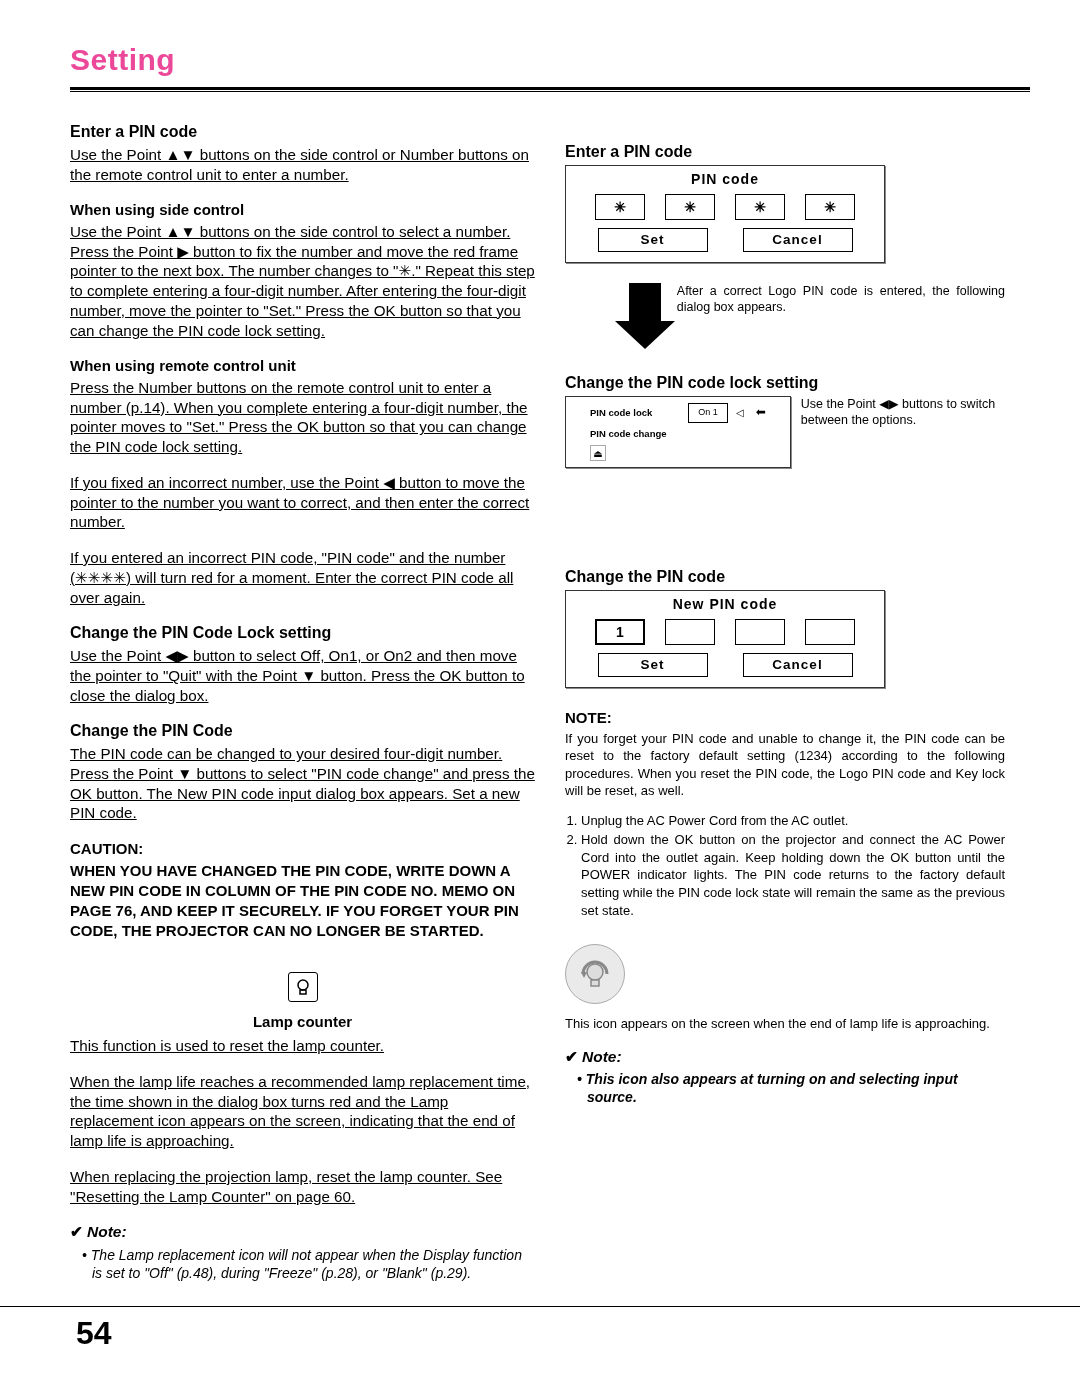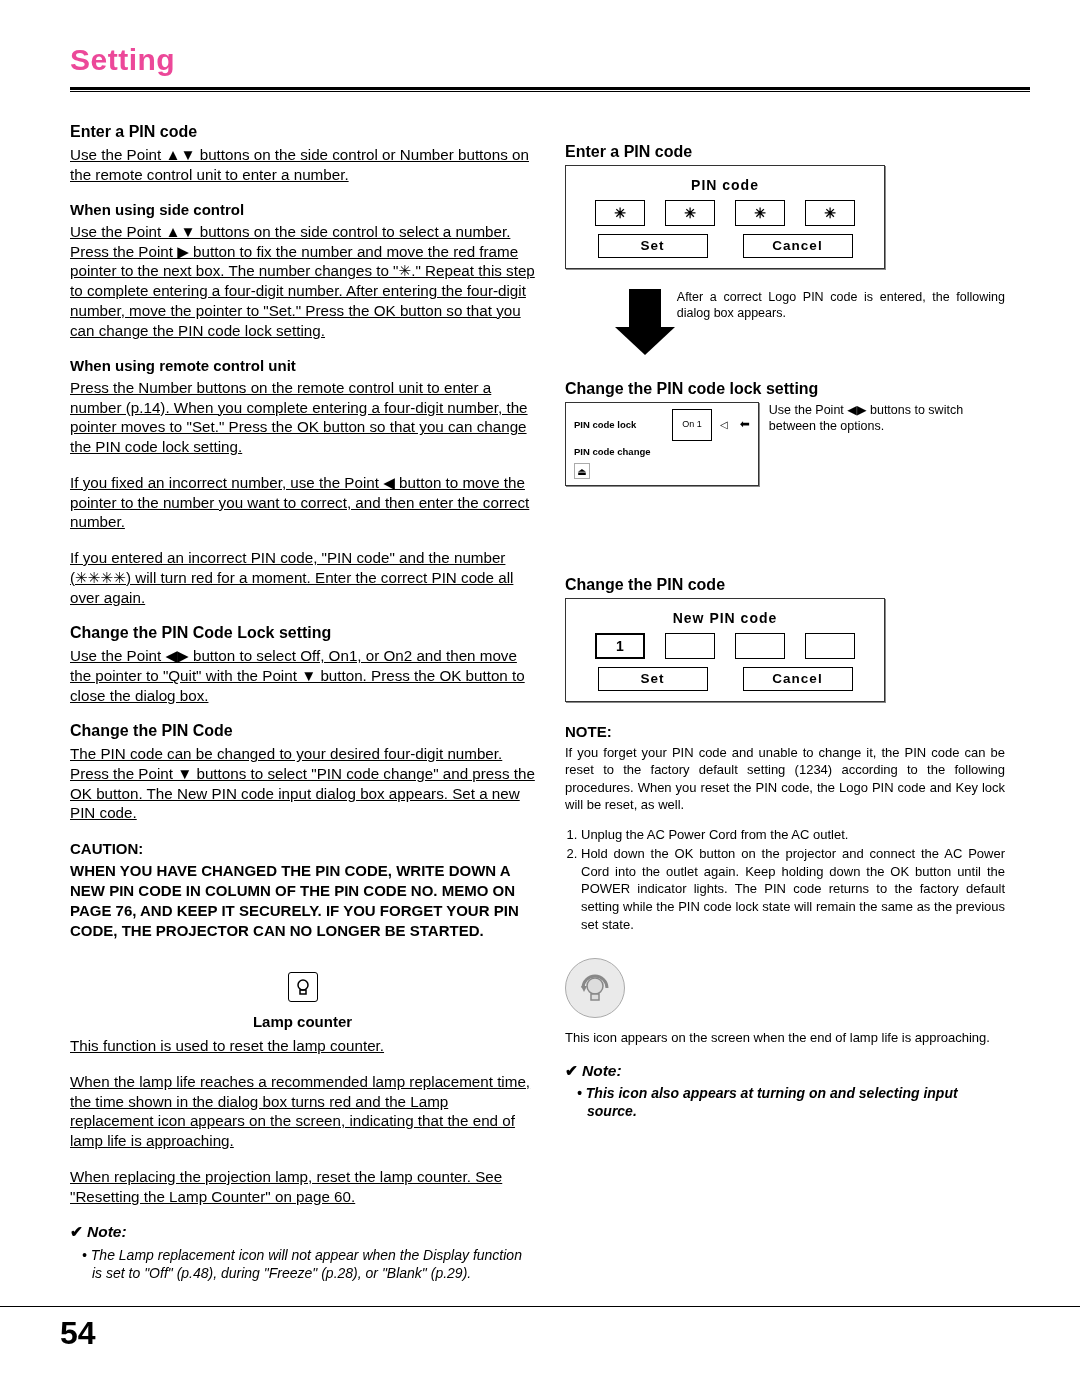--- a/index.html
+++ b/index.html
@@ -50,21 +50,21 @@
   .icon-row { display: flex; align-items: center; gap: 10px; margin-bottom: 3px; flex-direction: column; }
   .icon-box {
     width: 30px; height: 30px; border: 1px solid #000; border-radius: 3px;
     display:flex; align-items:center; justify-content:center; font-size:18px;
   }
 
   
   .ui-box {
     border: 1px solid #333;
     width: 320px;
-    padding: 6px 10px 10px 10px;
+    padding: 0 10px 10px 10px;
     margin-bottom: 20px;
     box-shadow: 1px 1px 0 #888;
   }
   .ui-title {
     text-align: center;
     font-weight: bold;
     font-size: 14px;
     letter-spacing: 1px;
     padding: 4px 0 6px 0;
   }
@@ -95,47 +95,47 @@
   }
   .black-arrow .head {
     position:absolute; left:0; top:38px; width:0; height:0;
     border-left:30px solid transparent; border-right:30px solid transparent;
     border-top:28px solid #000;
   }
   .right-note { font-size:12.5px; line-height:1.3; text-align:justify; }
 
   .lock-box {
     border:1px solid #333; width: 250px; height: auto;
-    padding: 6px 8px; box-shadow:1px 1px 0 #888; margin-bottom: 4px;
+    padding: 6px 24px; box-shadow:1px 1px 0 #888; margin-bottom: 14px;
     position:relative; font-size:10px;
   }
   .lock-row { display:flex; align-items:center; gap:8px; margin-bottom:5px;}
   .lock-lab { font-weight:bold; width: 90px; font-size:9.5px; }
   .lock-val {
-    width:40px; height:32px; border:1px solid #000; font-size:9px; display:flex;
+    width:40px; height:20px; border:1px solid #000; font-size:9px; display:flex;
     align-items:center; justify-content:center;
   }
   .lock-tri { font-size:10px; }
   .lock-arrow-in { font-size:12px; margin-left:4px;}
   .quit-ic { width:16px; height:16px; border:1px solid #aaa; font-size:10px; display:flex;align-items:center;justify-content:center;}
   .lock-side-note { font-size:12.5px; line-height:1.3; }
   .lock-flex { display:flex; gap:10px; align-items:flex-start; margin-bottom:30px;}
 
   .lamp-icon-circle {
     width:60px; height:60px; border-radius:50%; background:#eaeaea;
     display:flex; align-items:center; justify-content:center; margin-bottom:12px;
     border:1px solid #aaa;
   }
   .bulb-svg { width:32px; }
   .small-just { font-size:13px; text-align:justify; line-height:1.35; margin-bottom:12px; }
   .ord-list { font-size:13px; text-align:justify; line-height:1.35; padding-left: 16px; margin-bottom:25px;margin-top:6px; }
   .ord-list li { margin-bottom:2px; }
 
   .page-num {
-    position:absolute; left: 60px; bottom: 42px;
+    position:absolute; left: 76px; bottom: 42px;
     font-size: 32px; font-weight:bold;
   }
   .foot-line {
     position:absolute; left:0; right:0; bottom: 90px;
     border-top:1px solid #000;
   }
 </style>
 </head>
 <body>
 

